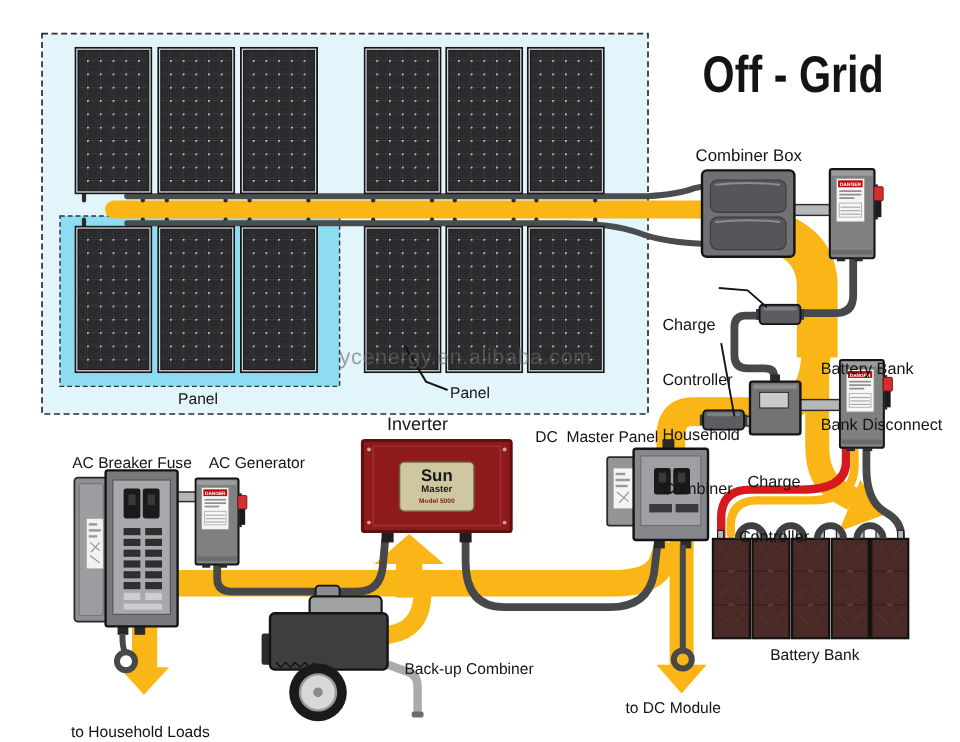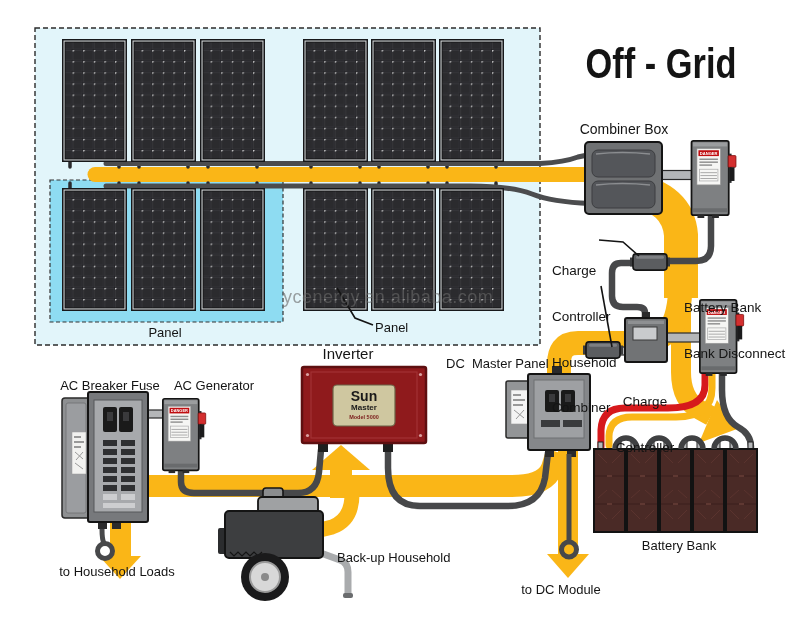--- a/index.html
+++ b/index.html
@@ -292,25 +292,25 @@
 </div>
 
 <div class="lbl ctr" style="left:300px;top:346px;width:96px;font-size:15px">Inverter</div>
 
 <div class="lbl" style="left:446px;top:356px;width:130px">DC  Master Panel</div>
 
 <div class="lbl ctr" style="left:57px;top:378px;width:106px">AC Breaker Fuse</div>
 
 <div class="lbl ctr" style="left:167px;top:378px;width:94px">AC Generator</div>
 
-<div class="lbl" style="left:337px;top:550px;width:120px">Back-up Household</div>
+<div class="lbl" style="left:337px;top:550px;width:120px">Back-up Combiner</div>
 
 <div class="lbl ctr" style="left:628px;top:538px;width:102px">Battery Bank</div>
 
-<div class="lbl ctr" style="left:55px;top:564px;width:124px">to Household Loads</div>
+<div class="lbl ctr" style="left:55px;top:602px;width:124px">to Household Loads</div>
 
 <div class="lbl ctr" style="left:516px;top:582px;width:90px">to DC Module</div>
 
 <div class="lbl ctr" style="left:128px;top:325px;width:74px">Panel</div>
 
 <div class="lbl" style="left:375px;top:320px;width:70px">Panel</div>
 
 <div class="lbl wm" style="left:256px;top:290px;width:300px">ycenergy.en.alibaba.com</div>
 
 </div>

